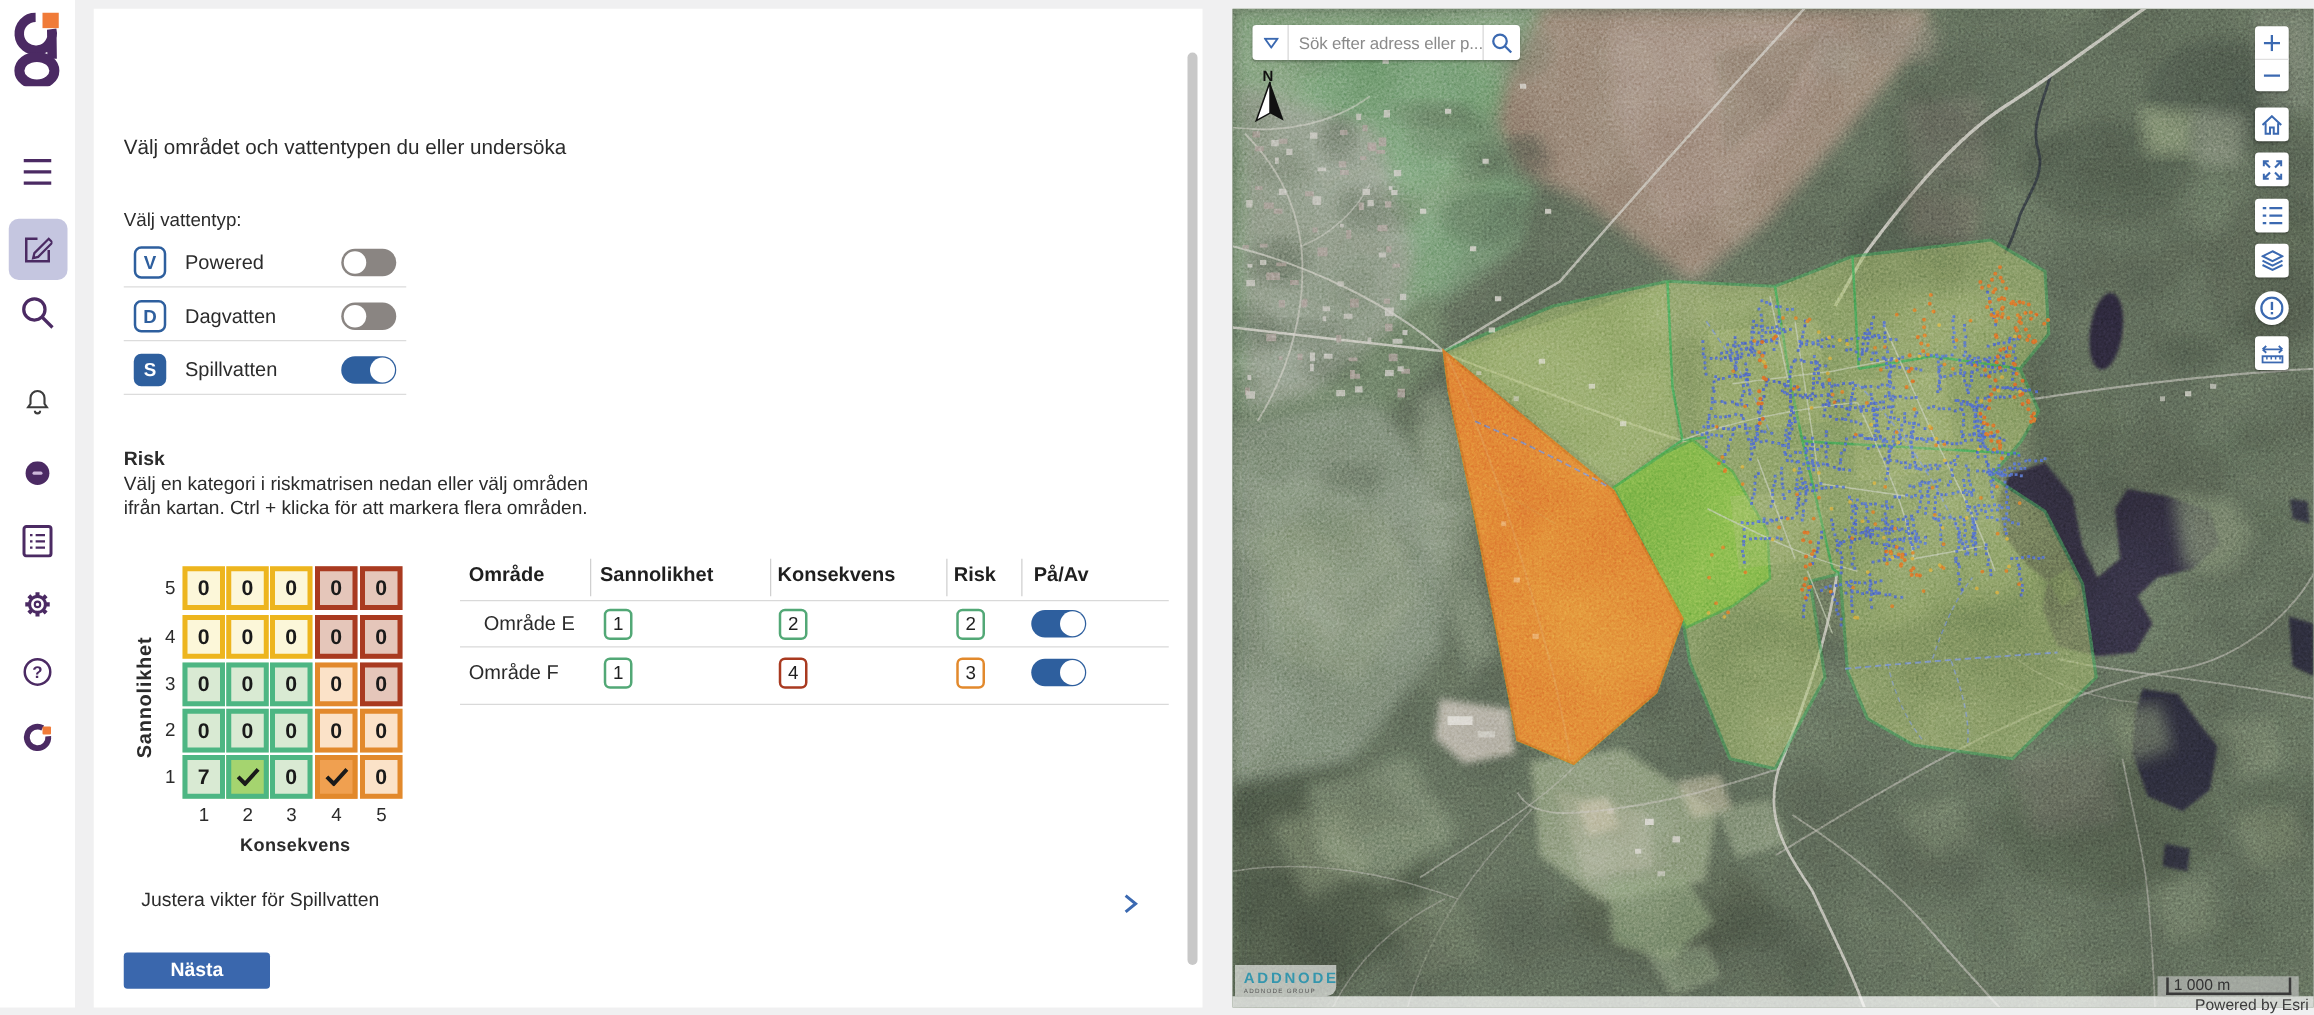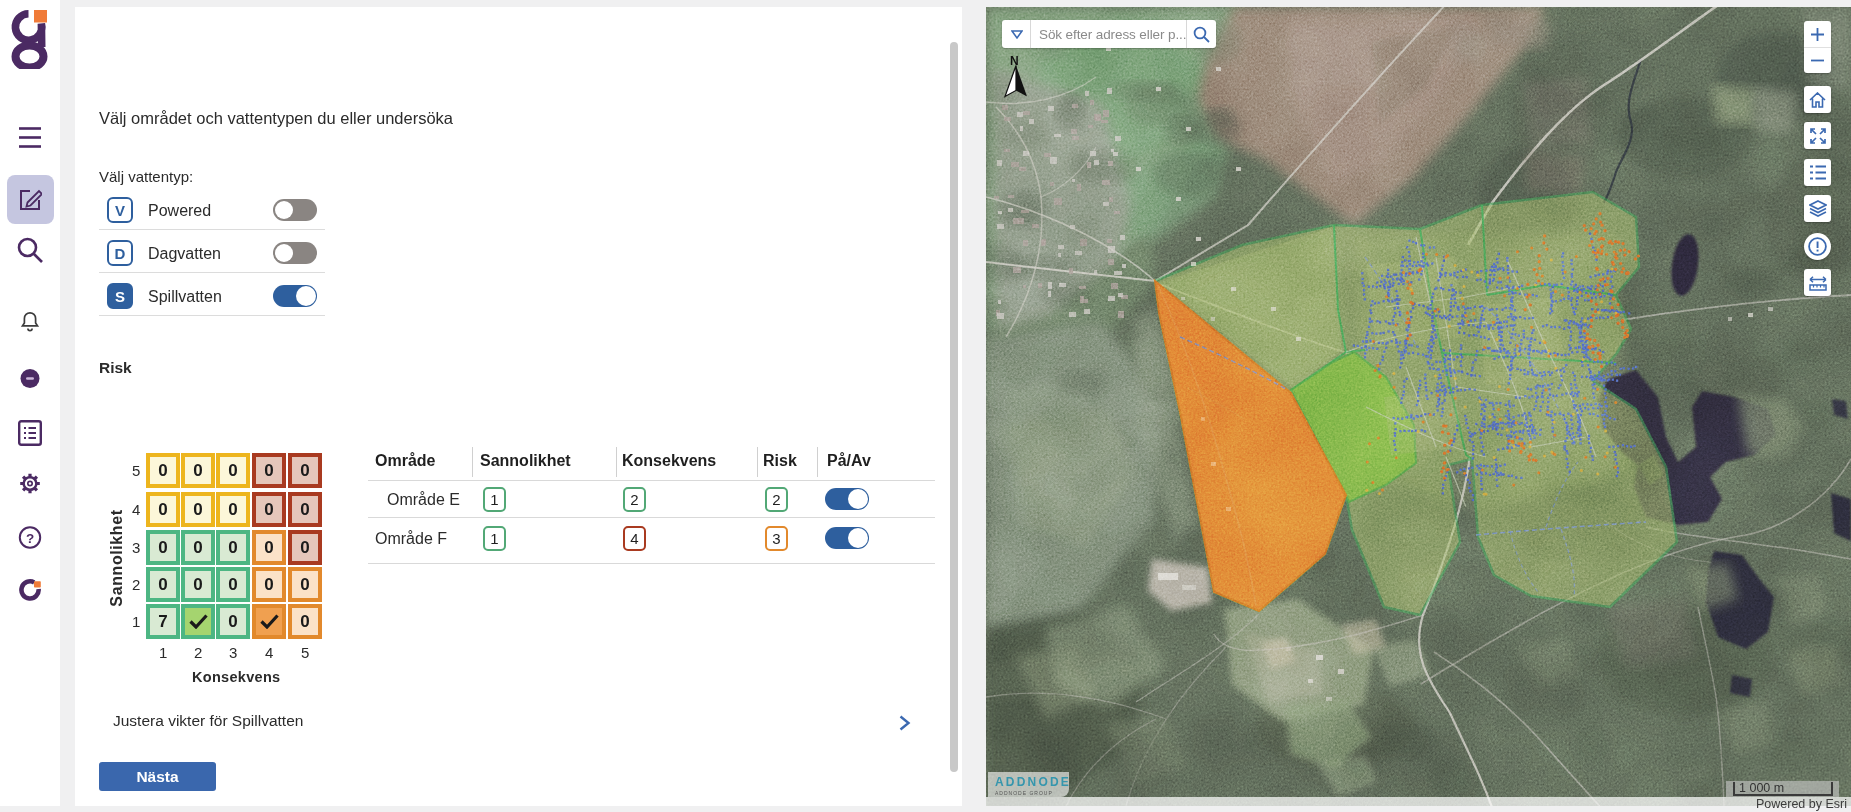--- a/index.html
+++ b/index.html
@@ -122,20 +122,21 @@
       <div class="toggle off" style="top:235px"></div>
     </div>
   <div class="sep" style="top:265px"></div>
   <div class="vrow">
       <div class="badge fill" style="top:276px">S</div>
       <div class="lbl" style="top:281px">Spillvatten</div>
       <div class="toggle on" style="top:278px"></div>
     </div>
   <div class="sep" style="top:308px"></div>
   <div class="t" id="riskh">Risk</div>
+  <div class="t" id="riskp">Välj en kategori i riskmatrisen nedan eller välj områden<br>ifrån kartan. Ctrl + klicka för att markera flera områden.</div>
   <div id="matrix">
       <div class="mcell cy" style="left:71px;top:446px">0</div>
       <div class="mcell cy" style="left:106px;top:446px">0</div>
       <div class="mcell cy" style="left:141px;top:446px">0</div>
       <div class="mcell cr" style="left:177px;top:446px">0</div>
       <div class="mcell cr" style="left:213px;top:446px">0</div>
       <div class="mnum" style="left:57px;top:455px">5</div>
       <div class="mcell cy" style="left:71px;top:485px">0</div>
       <div class="mcell cy" style="left:106px;top:485px">0</div>
       <div class="mcell cy" style="left:141px;top:485px">0</div>

